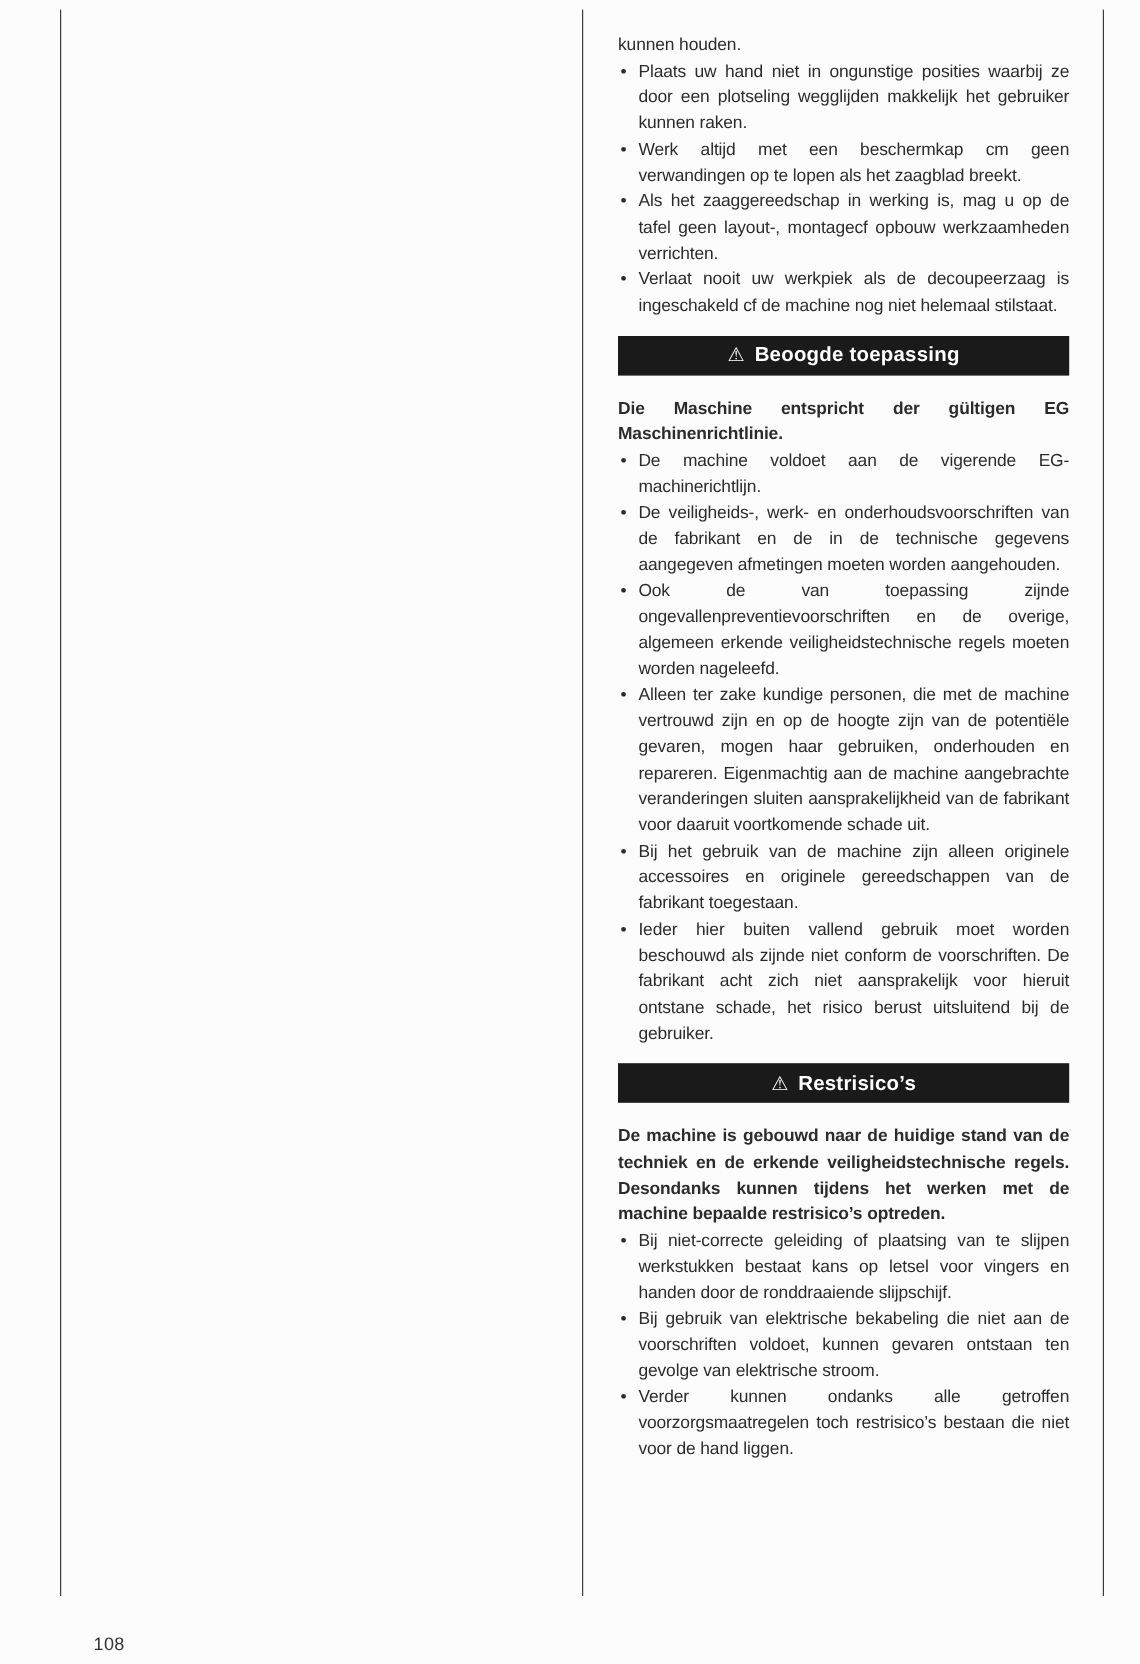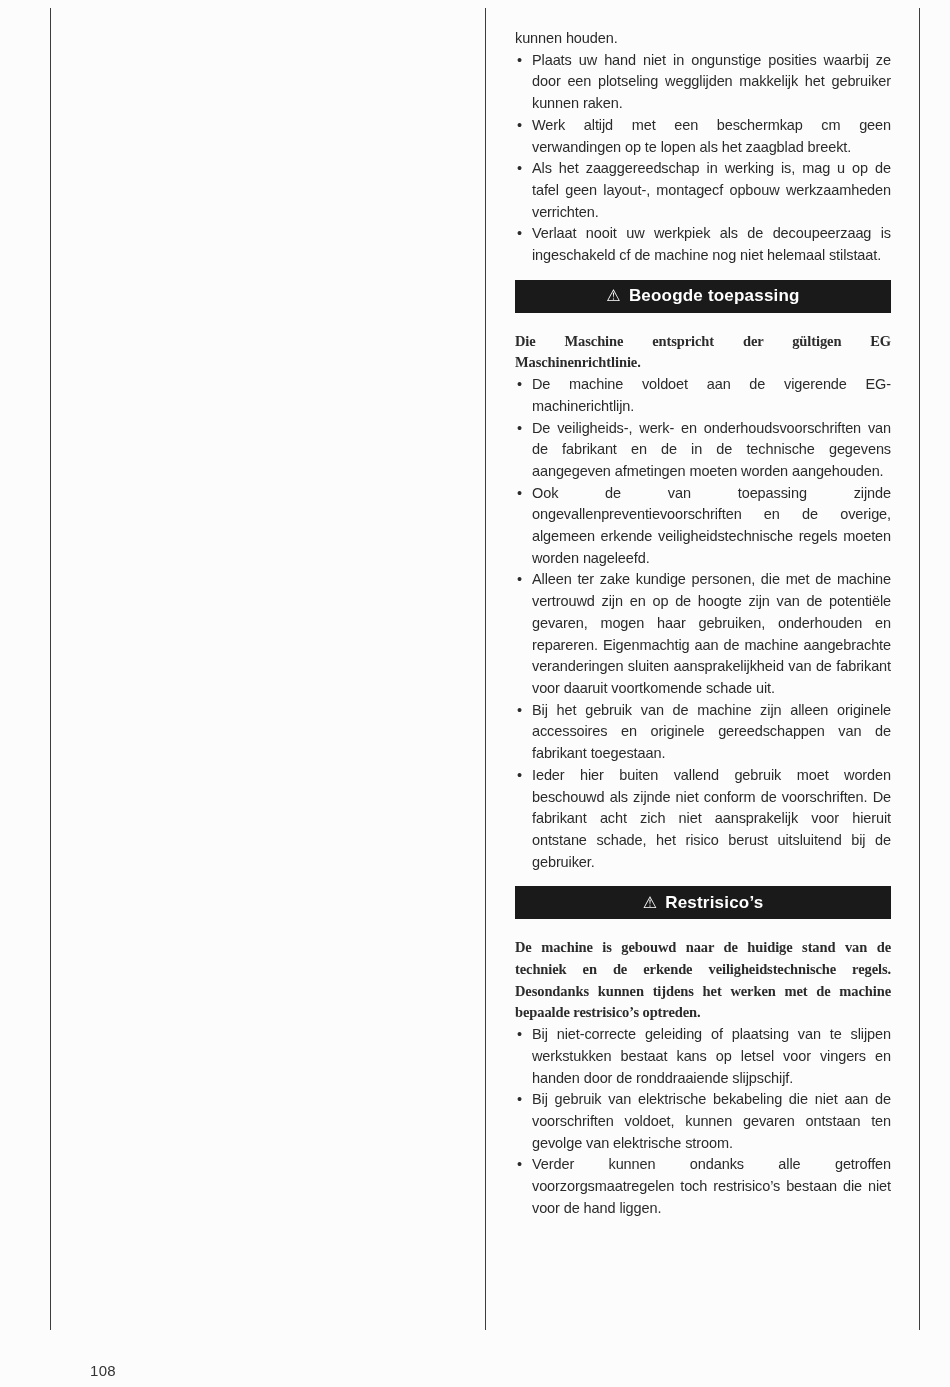--- a/index.html
+++ b/index.html
@@ -66,31 +66,29 @@
   .warn-icon {
     font-family: "DejaVu Sans", sans-serif;
     font-weight: normal;
     font-size: 16px;
     line-height: 1;
   }
 
   .lead {
     font-weight: bold;
     margin: 0 0 0 0;
-    font-family: Liberation Serif, serif;
   }
 
   .page-number {
     position: absolute;
     left: 78px;
     top: 1362px;
     font-size: 15px;
     color: #333333;
     letter-spacing: 0.3px;
-    margin-left: 12px;
   }
 </style>
 </head>
 <body>
 
 <div class="page">
 
   <div class="rule rule-left"></div>
   <div class="rule rule-mid"></div>
   <div class="rule rule-right"></div>

